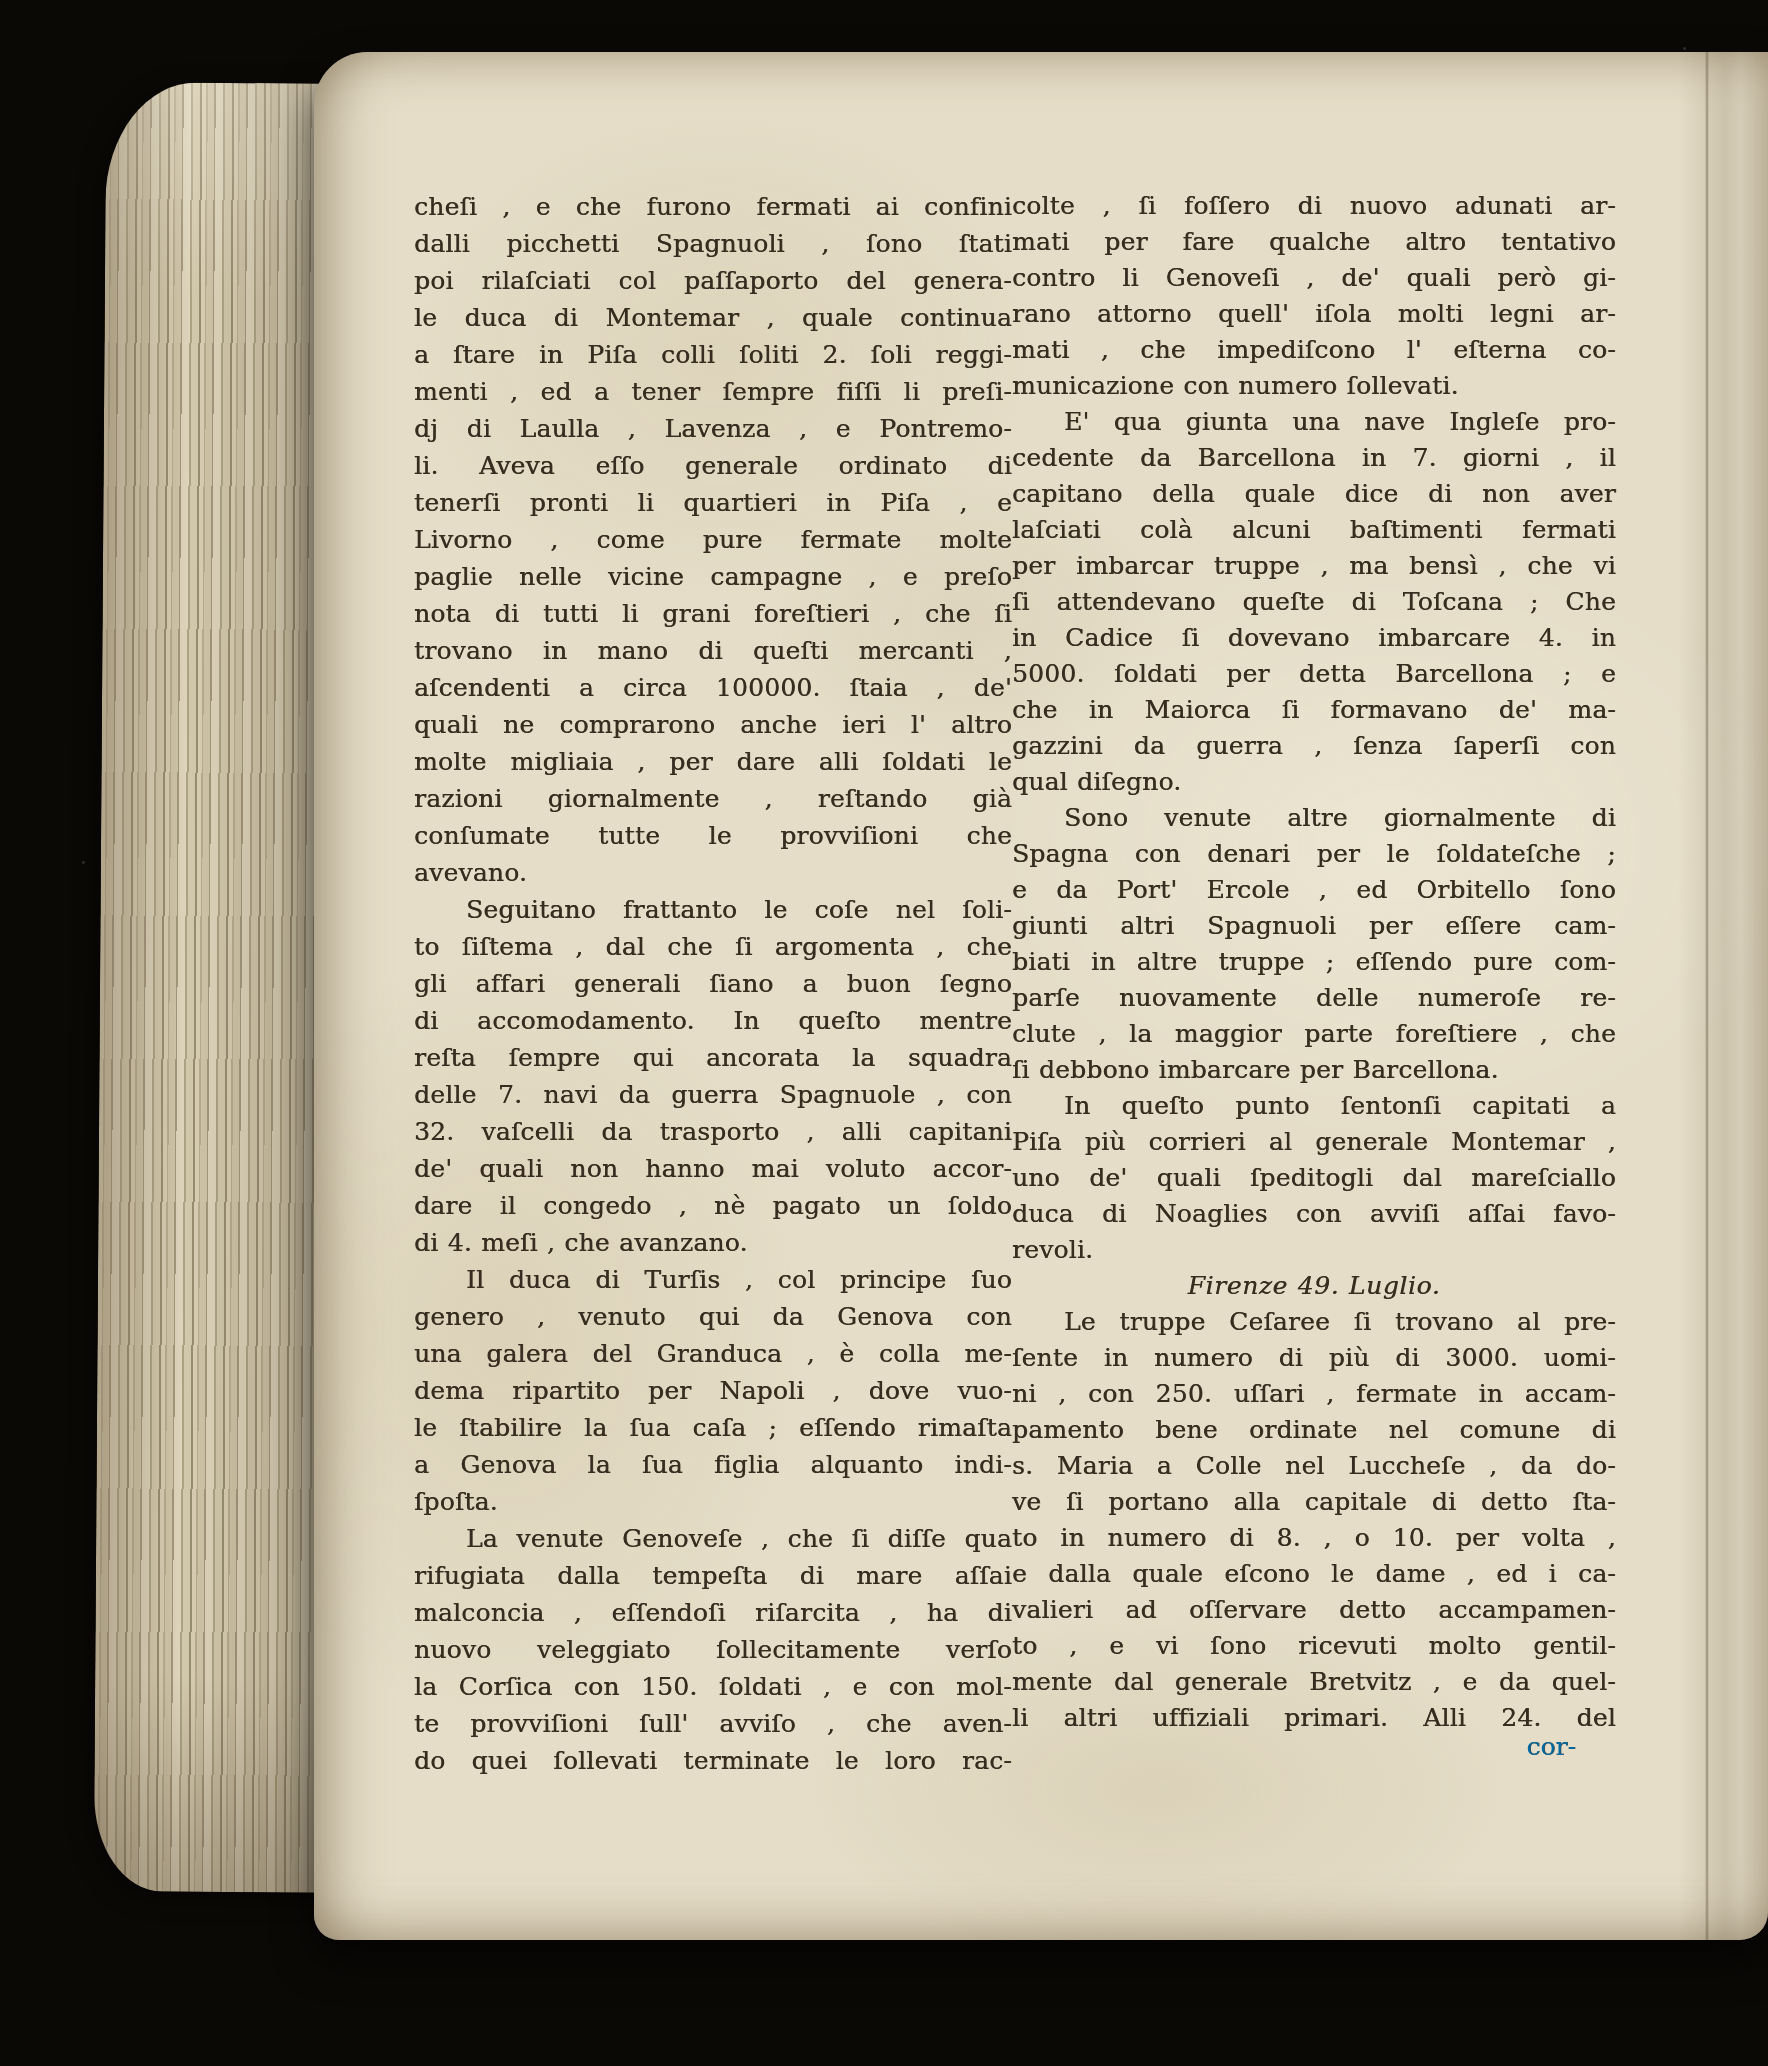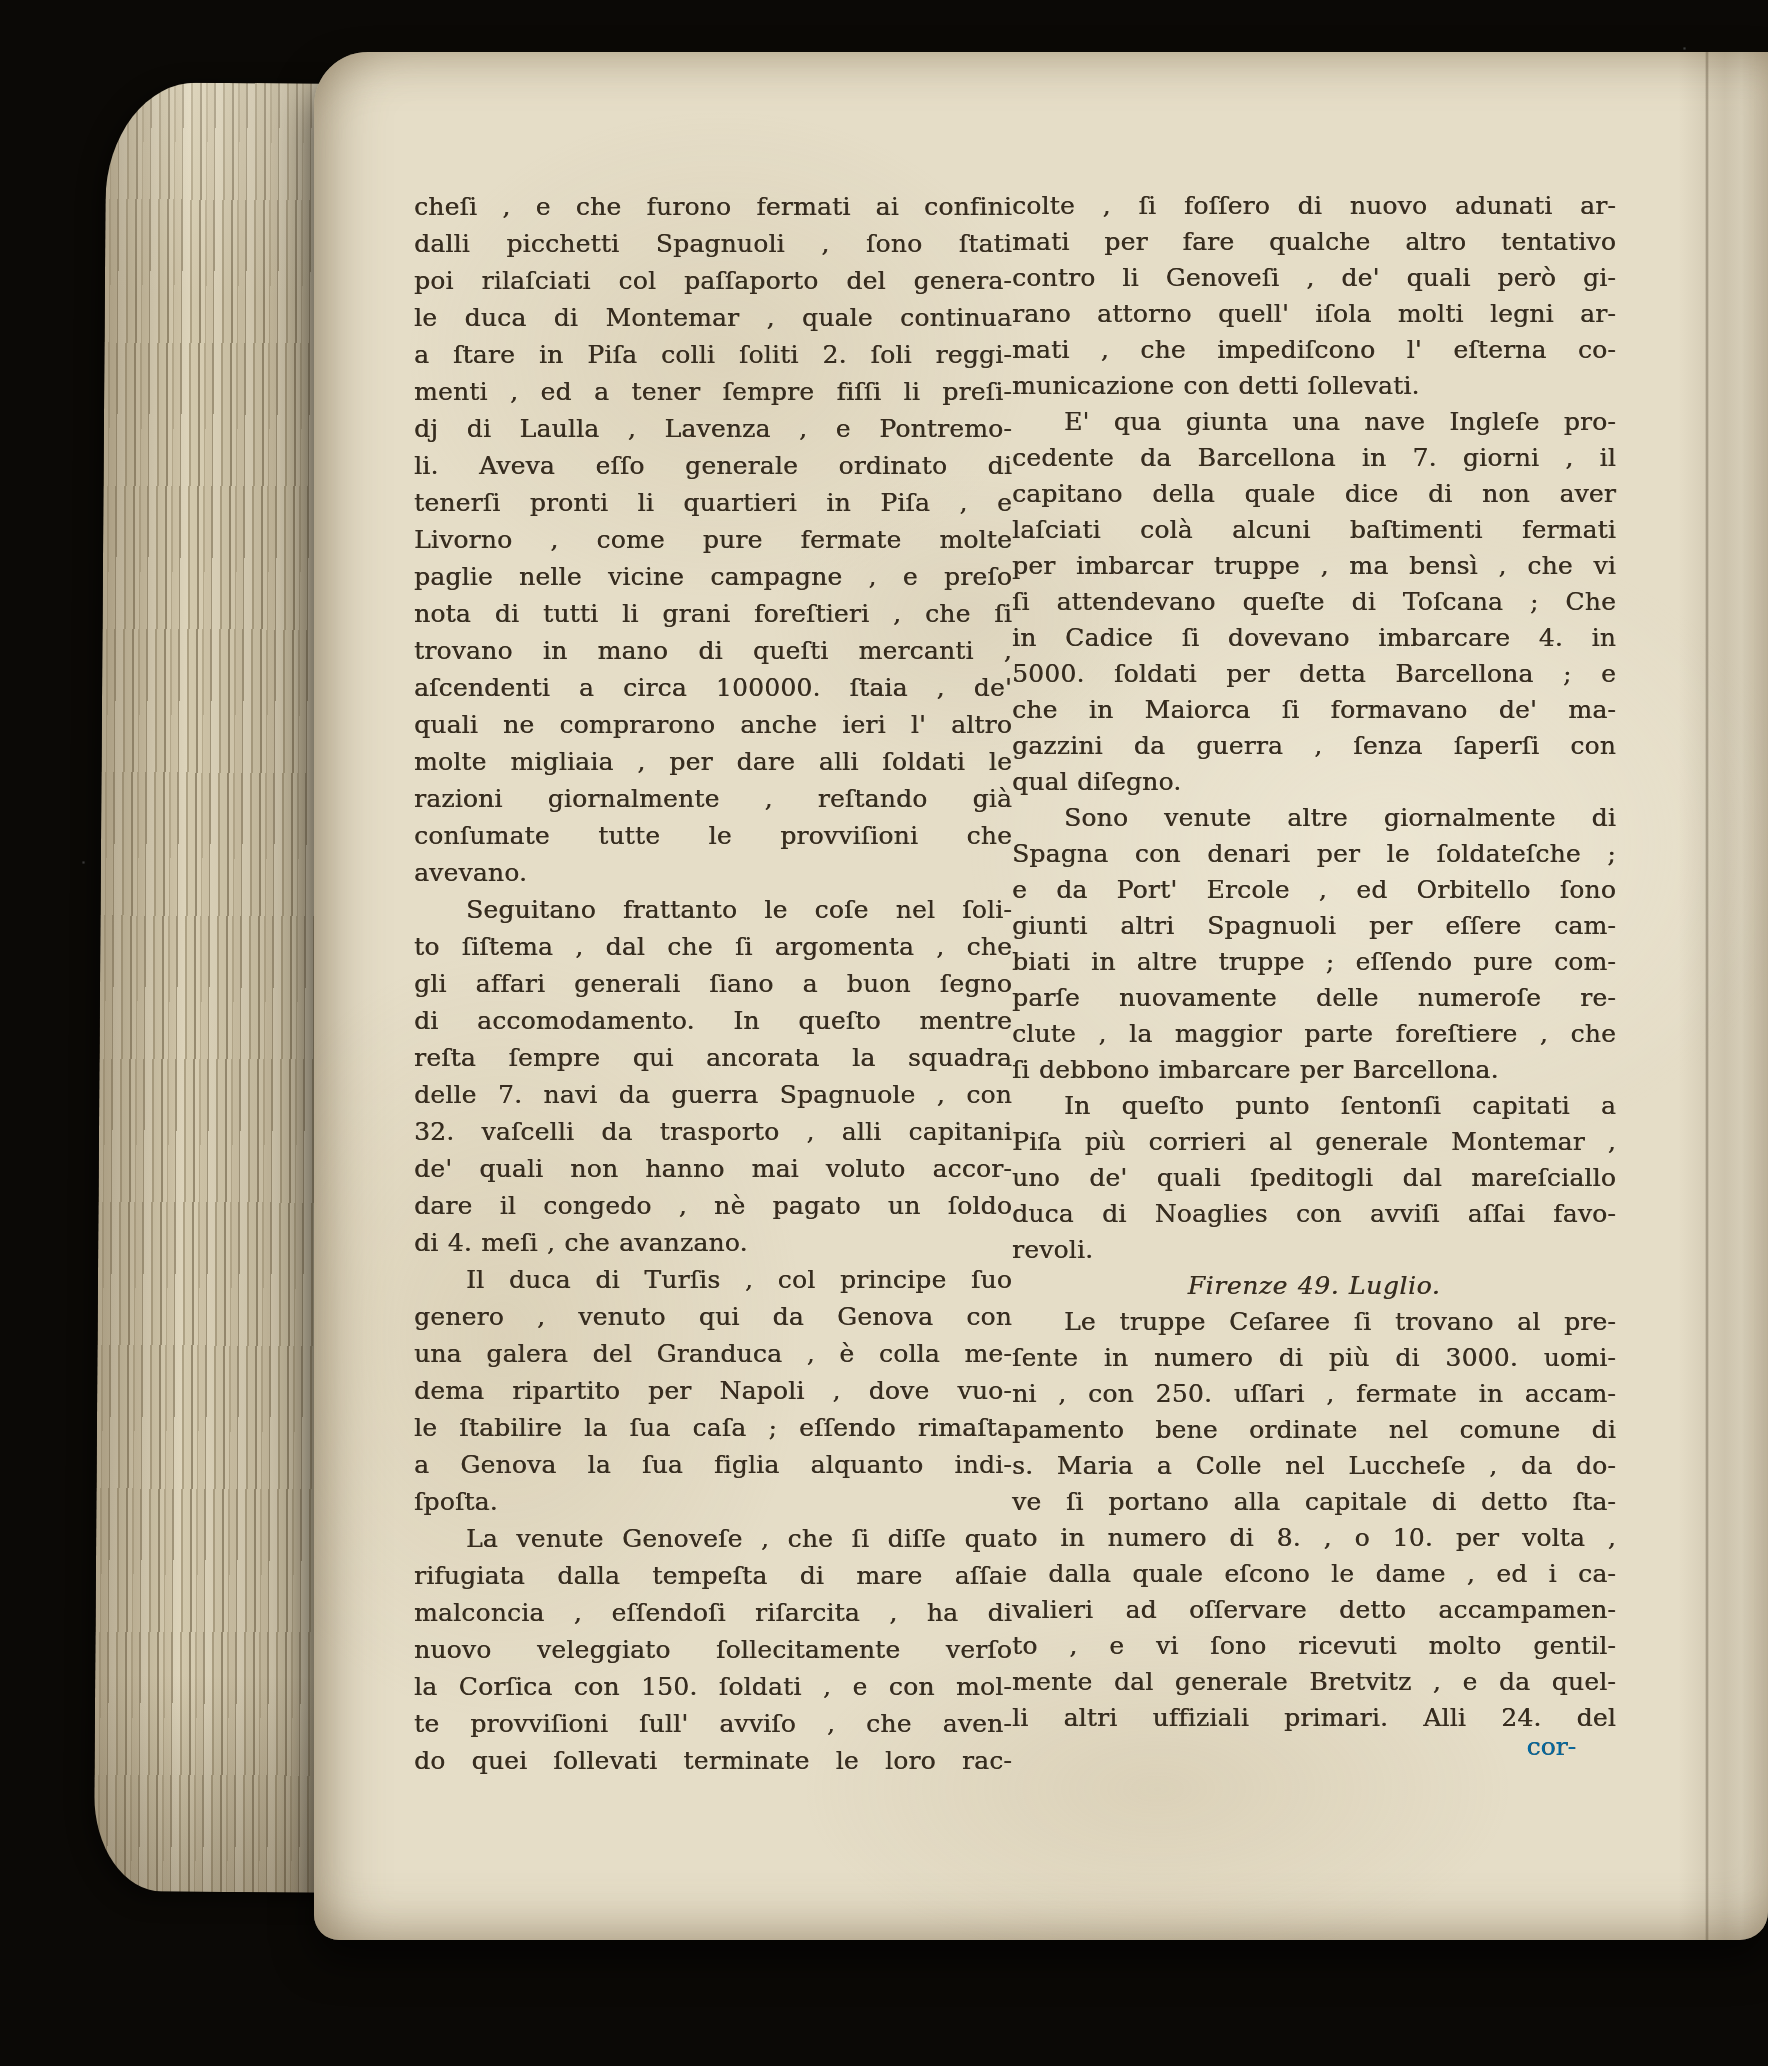--- a/index.html
+++ b/index.html
@@ -149,21 +149,21 @@
         <div class="line">te provviſioni ſull' avviſo , che aven-</div>
         <div class="line">do quei ſollevati terminate le loro rac-</div>
       </div>
 
     <div class="col right">
         <div class="line">colte , ſi foſſero di nuovo adunati ar-</div>
         <div class="line">mati per fare qualche altro tentativo</div>
         <div class="line">contro li Genoveſi , de' quali però gi-</div>
         <div class="line">rano attorno quell' iſola molti legni ar-</div>
         <div class="line">mati , che impediſcono l' eſterna co-</div>
-        <div class="line al-left">municazione con detti ſollevati.</div>
+        <div class="line al-left">municazione con numero ſollevati.</div>
         <div class="line indent">E' qua giunta una nave Ingleſe pro-</div>
         <div class="line">cedente da Barcellona in 7. giorni , il</div>
         <div class="line">capitano della quale dice di non aver</div>
         <div class="line">laſciati colà alcuni baſtimenti fermati</div>
         <div class="line">per imbarcar truppe , ma bensì , che vi</div>
         <div class="line">ſi attendevano queſte di Toſcana ; Che</div>
         <div class="line">in Cadice ſi dovevano imbarcare 4. in</div>
         <div class="line">5000. ſoldati per detta Barcellona ; e</div>
         <div class="line">che in Maiorca ſi formavano de' ma-</div>
         <div class="line">gazzini da guerra , ſenza ſaperſi con</div>

